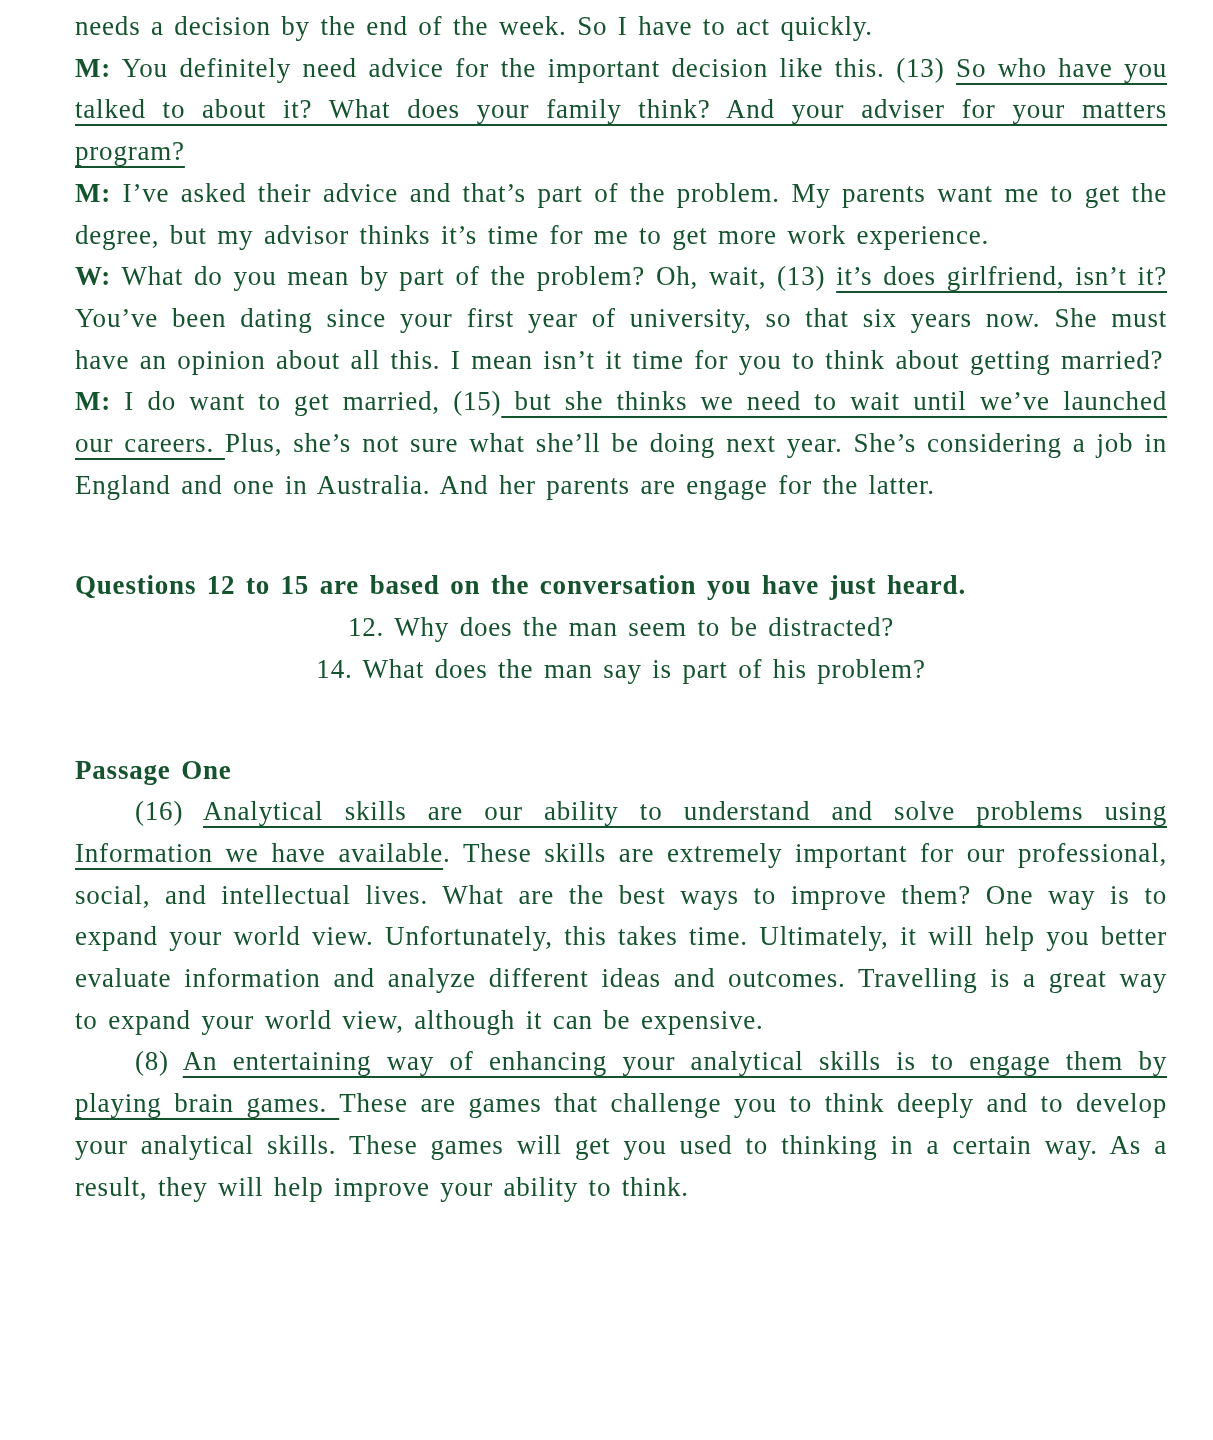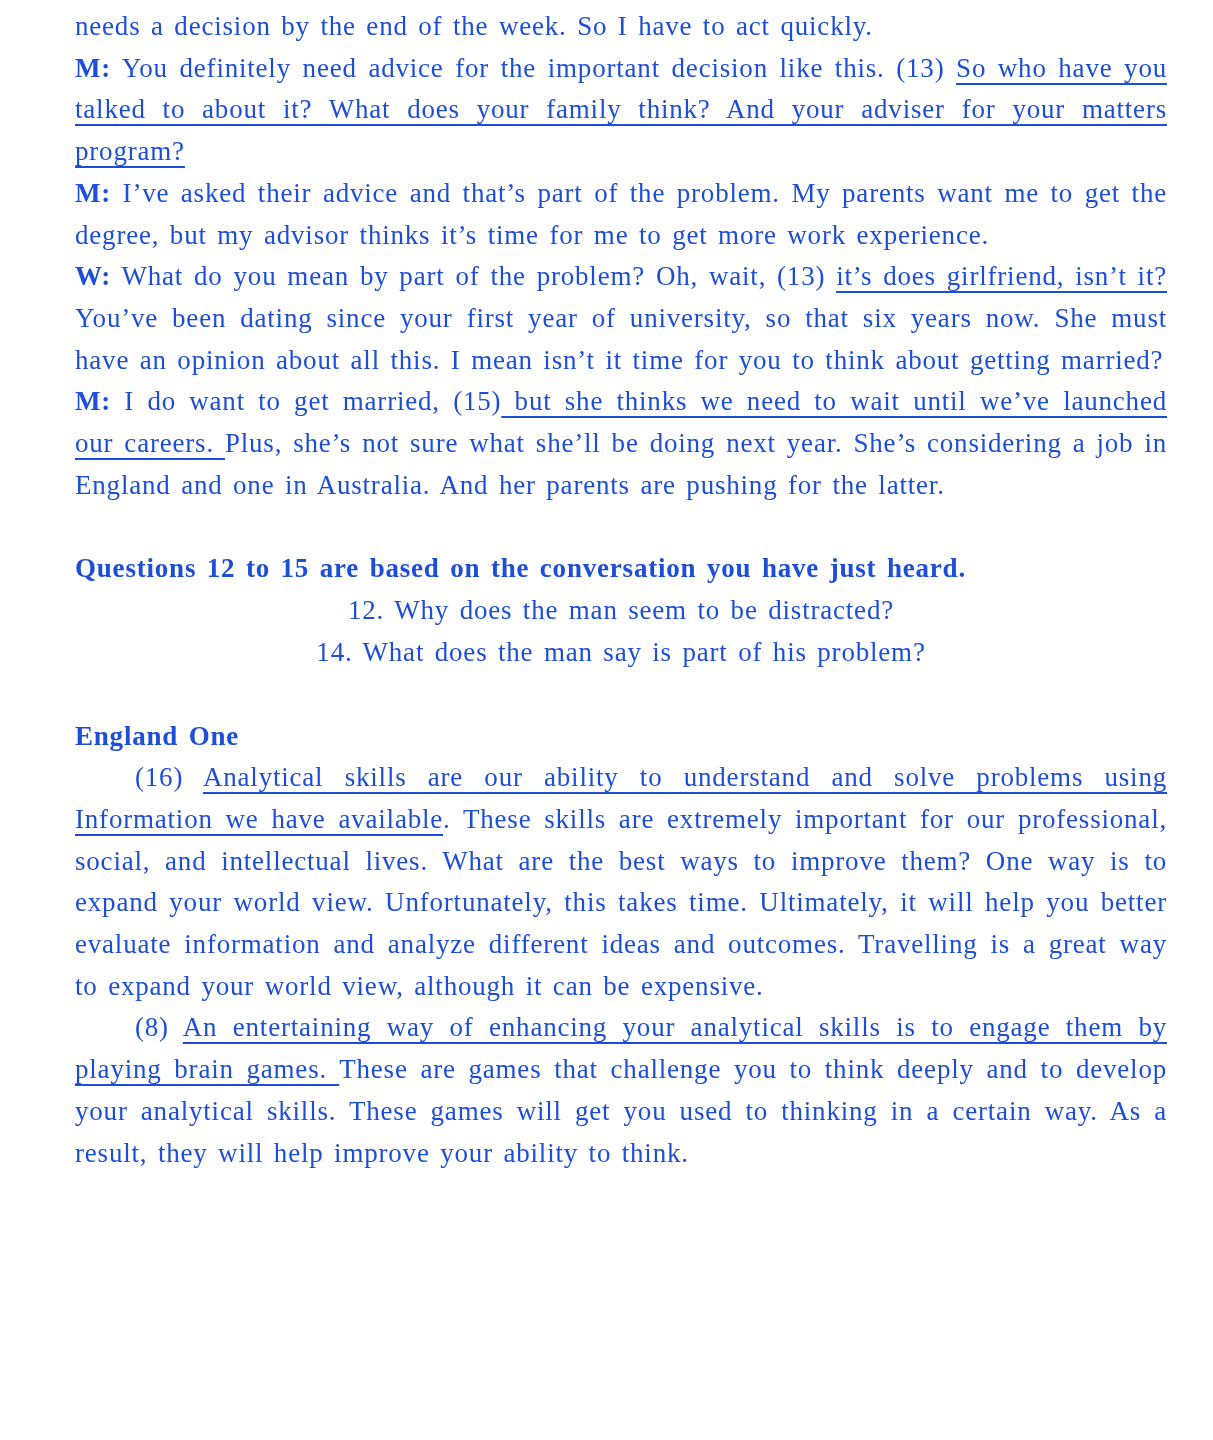--- a/index.html
+++ b/index.html
@@ -9,42 +9,42 @@
   }
   .page {
     width: 1213px;
     min-height: 1440px;
     box-sizing: border-box;
     background: #ffffff;
     padding: 6px 46px 24px 75px;
     font-family: "Liberation Serif", "DejaVu Serif", serif;
     font-size: 27px;
     line-height: 41.7px;
-    color: #1d4ed8;
+    color: #14532d;
     letter-spacing: 0.8px;
     word-spacing: 3px;
   }
   p {
     margin: 0;
     text-align: justify;
   }
   p.q {
     text-align: center;
   }
   .b {
     font-weight: bold;
   }
   .u {
     text-decoration: underline;
     text-decoration-thickness: 2px;
     text-underline-offset: 6px;
   }
   .heading {
     font-weight: bold;
-    margin-top: 42px;
+    margin-top: 59px;
     text-align: left;
   }
   .indent {
     text-indent: 60px;
   }
 </style>
 </head>
 <body>
 
 <div class="page">
@@ -59,36 +59,36 @@
 
   <p>
     <span class="b">M:</span><span> I’ve asked their advice and that’s part of the problem. My parents want me to get the degree, but my advisor thinks it’s time for me to get more work experience.</span>
   </p>
 
   <p>
     <span class="b">W:</span><span> What do you mean by part of the problem? Oh, wait, (13) </span><span class="u">it’s does girlfriend, isn’t it?</span><span> You’ve been dating since your first year of university, so that six years now. She must have an opinion about all this. I mean isn’t it time for you to think about getting married?</span>
   </p>
 
   <p>
-    <span class="b">M:</span><span> I do want to get married, (15)</span><span class="u"> but she thinks we need to wait until we’ve launched our careers. </span><span>Plus, she’s not sure what she’ll be doing next year. She’s considering a job in England and one in Australia. And her parents are pushing for the latter.</span>
+    <span class="b">M:</span><span> I do want to get married, (15)</span><span class="u"> but she thinks we need to wait until we’ve launched our careers. </span><span>Plus, she’s not sure what she’ll be doing next year. She’s considering a job in England and one in Australia. And her parents are engage for the latter.</span>
   </p>
 
   <p class="heading">
     <span>Questions 12 to 15 are based on the conversation you have just heard.</span>
   </p>
 
   <p class="q">
     <span>12. Why does the man seem to be distracted?</span>
   </p>
   <p class="q">
     <span>14. What does the man say is part of his problem?</span>
   </p>
 
   <p class="heading">
-    <span>England One</span>
+    <span>Passage One</span>
   </p>
 
   <p class="indent">
     <span>(16) </span><span class="u">Analytical skills are our ability to understand and solve problems using Information we have available</span><span>. These skills are extremely important for our professional, social, and intellectual lives. What are the best ways to improve them? One way is to expand your world view. Unfortunately, this takes time. Ultimately, it will help you better evaluate information and analyze different ideas and outcomes. Travelling is a great way to expand your world view, although it can be expensive.</span>
   </p>
 
   <p class="indent">
     <span>(8) </span><span class="u">An entertaining way of enhancing your analytical skills is to engage them by playing brain games. </span><span>These are games that challenge you to think deeply and to develop your analytical skills. These games will get you used to thinking in a certain way. As a result, they will help improve your ability to think.</span>
   </p>
 

